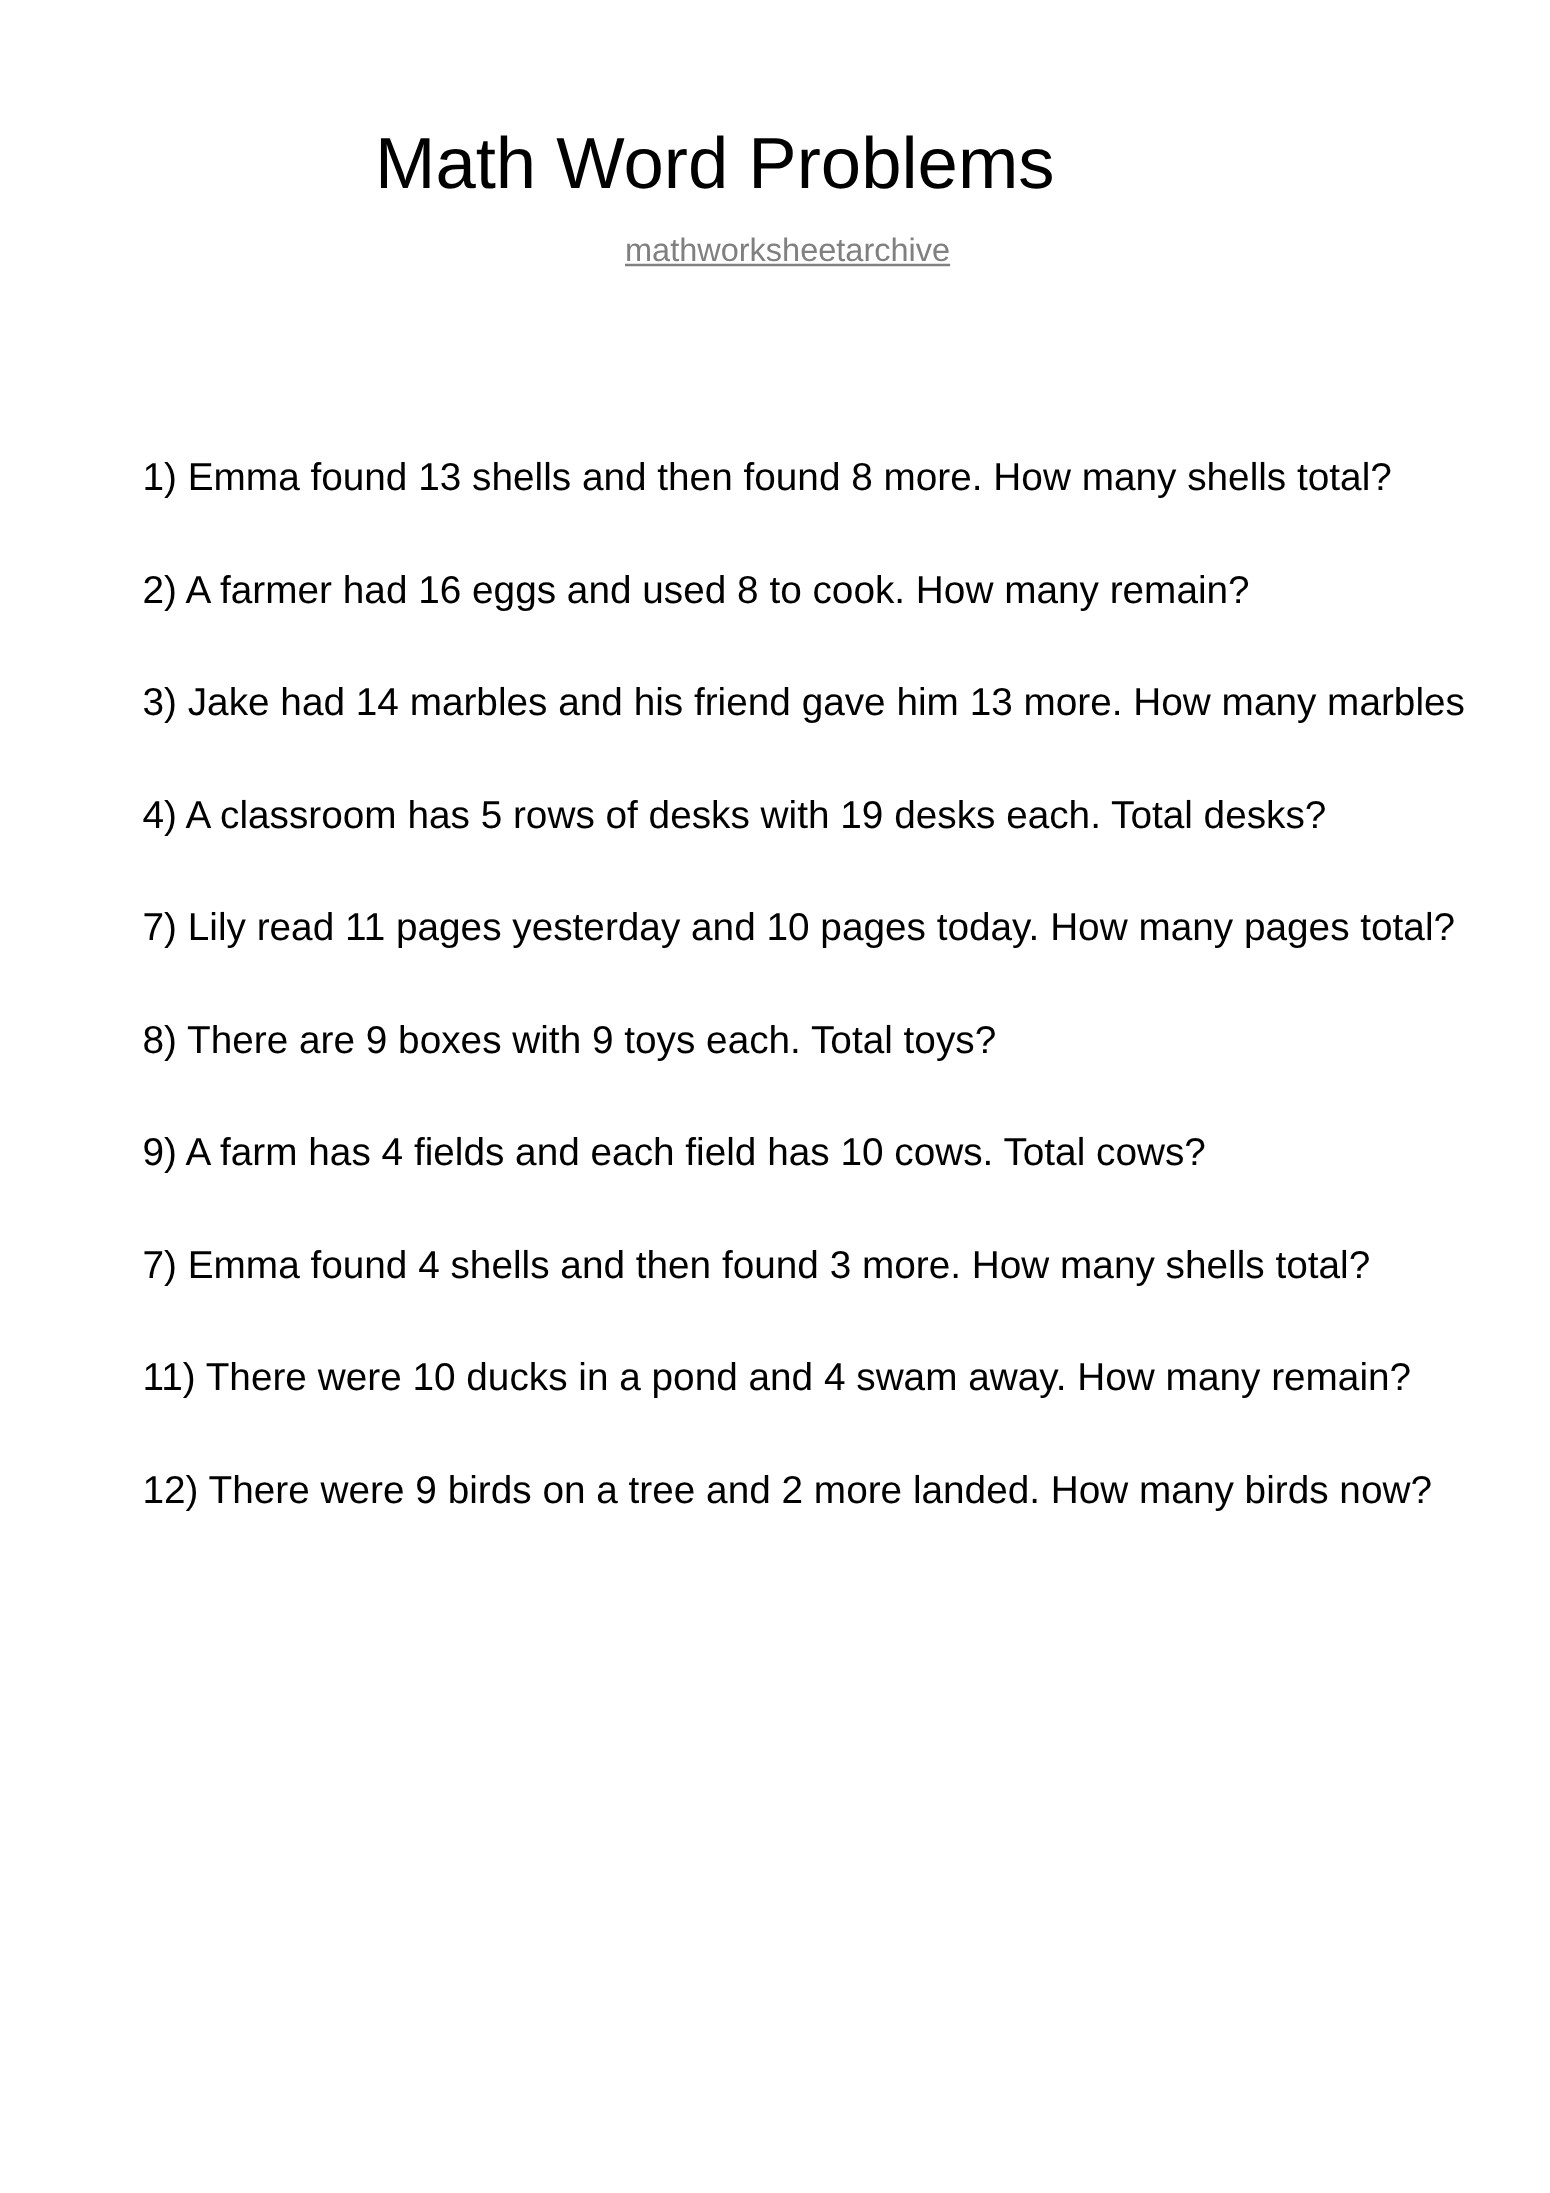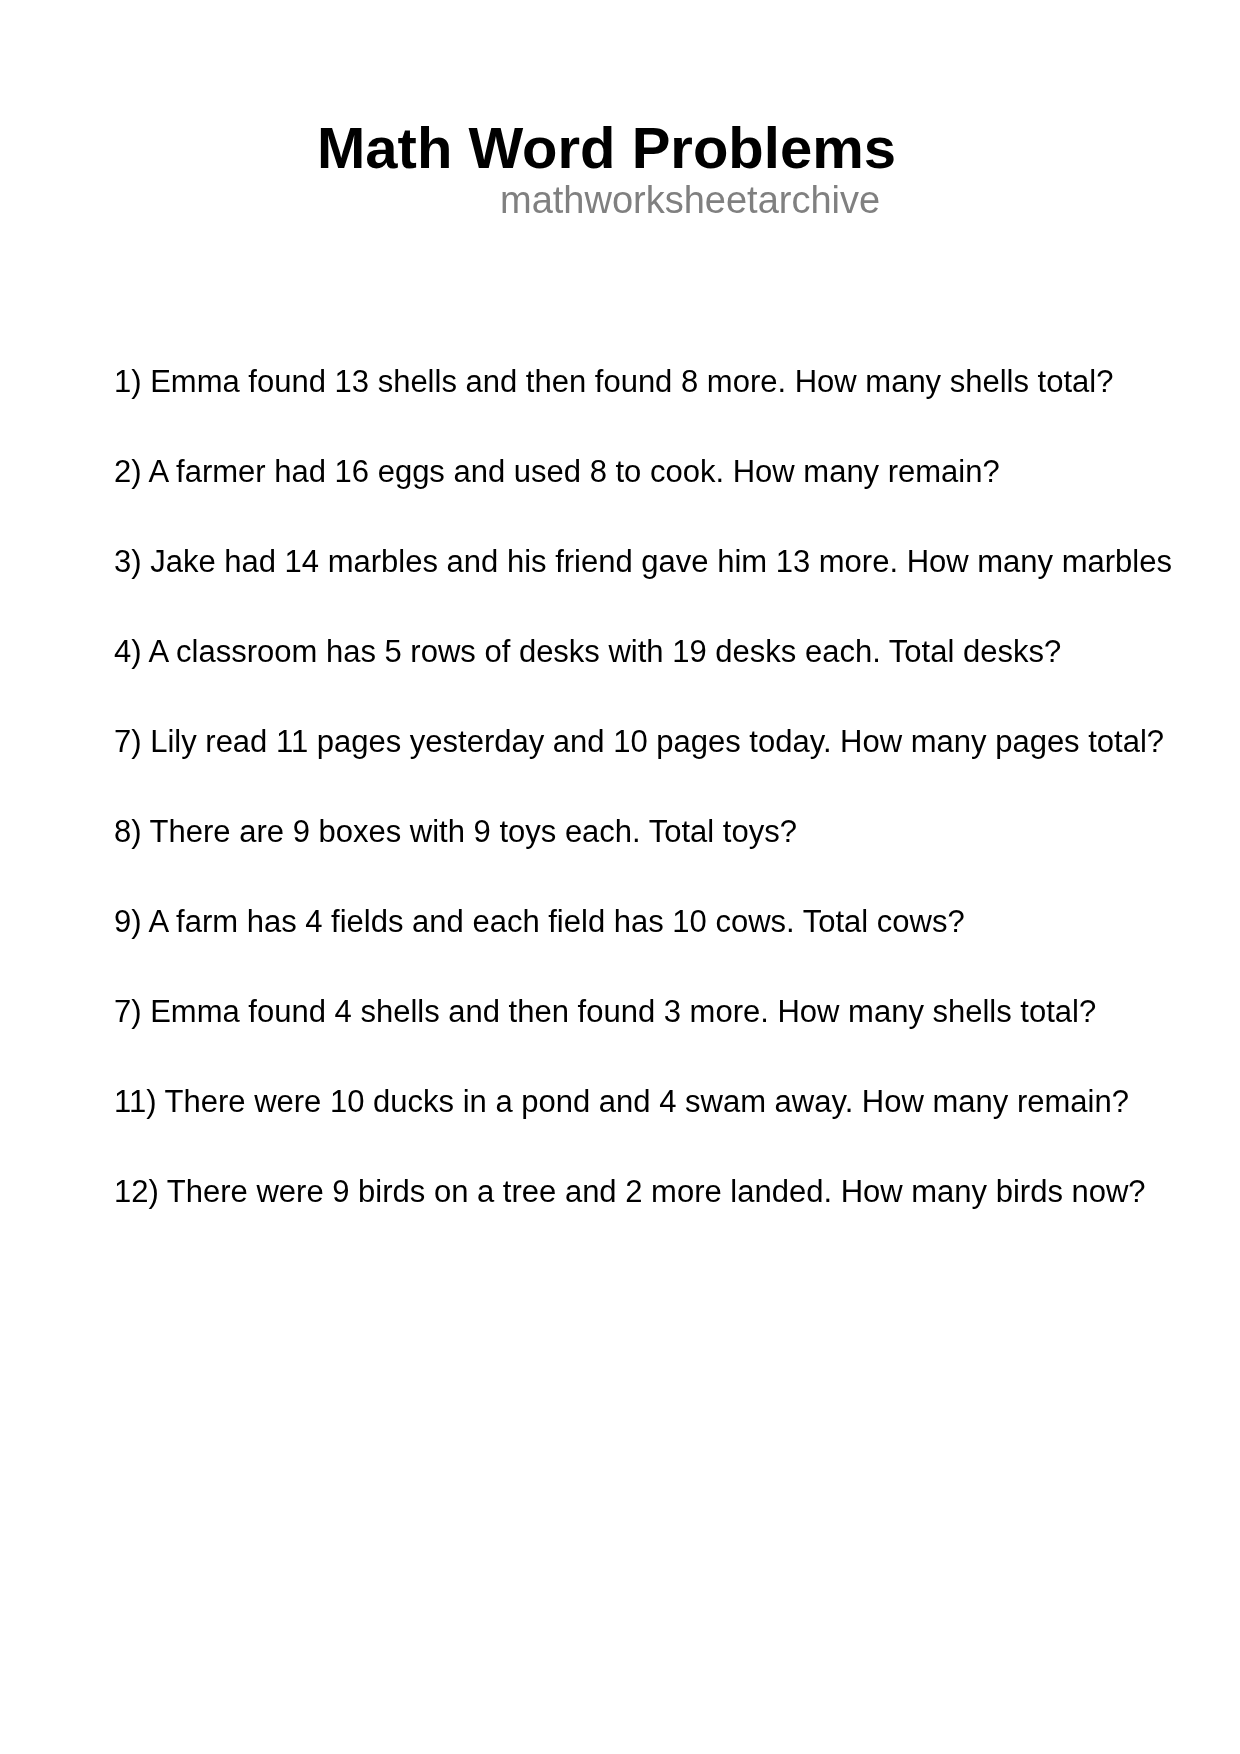--- a/index.html
+++ b/index.html
@@ -15,32 +15,33 @@
       font-family: "Liberation Sans", sans-serif;
       color: #000000;
     }
     .title {
       position: absolute;
       left: 300px;
       top: 96px;
       font-size: 58px;
       line-height: 70px;
       white-space: nowrap;
-      margin: 17px;
-      font-weight: bold;
+      margin: 0;
+      font-weight: normal;
       text-align: right;
     }
     .subtitle {
       position: absolute;
       left: 500px;
       top: 180px;
-      font-size: 38px;
+      font-size: 26px;
       line-height: 40px;
       color: #808080;
       white-space: nowrap;
+      text-decoration: underline;
     }
     .problems {
       position: absolute;
       left: 100px;
       top: 348px;
       margin: 14px;
       padding: 0;
       list-style: none;
       width: 1140px;
       overflow: hidden;

